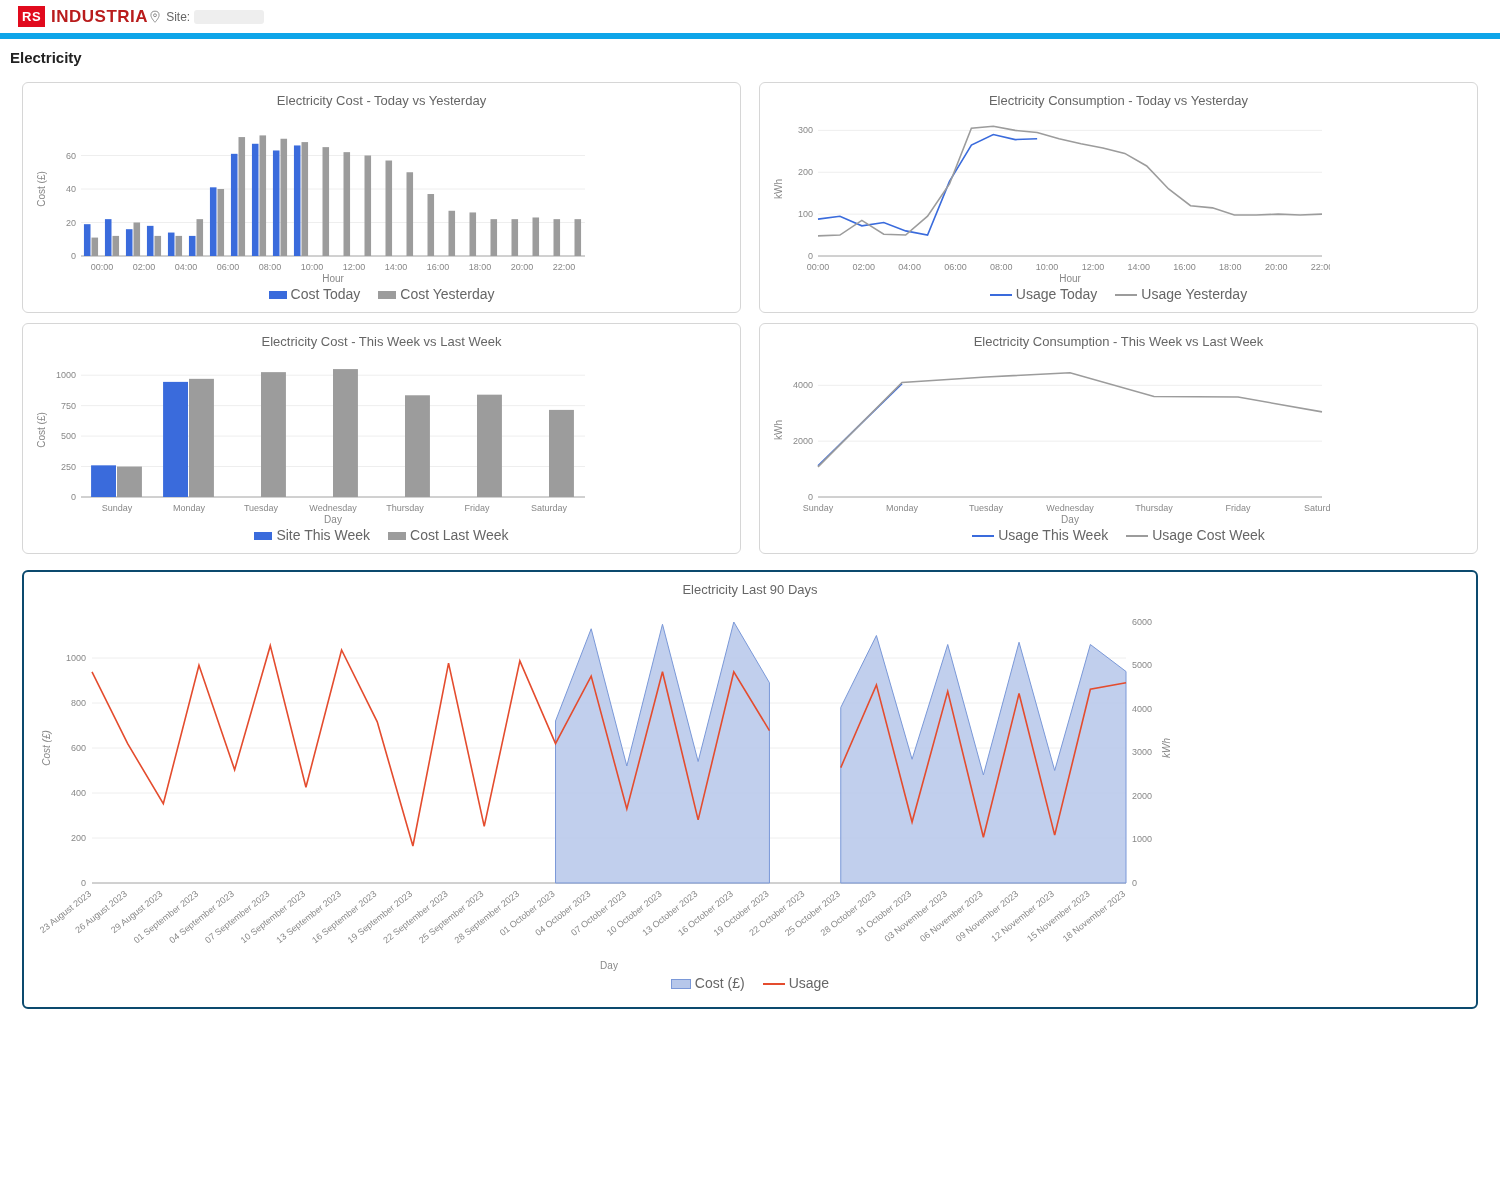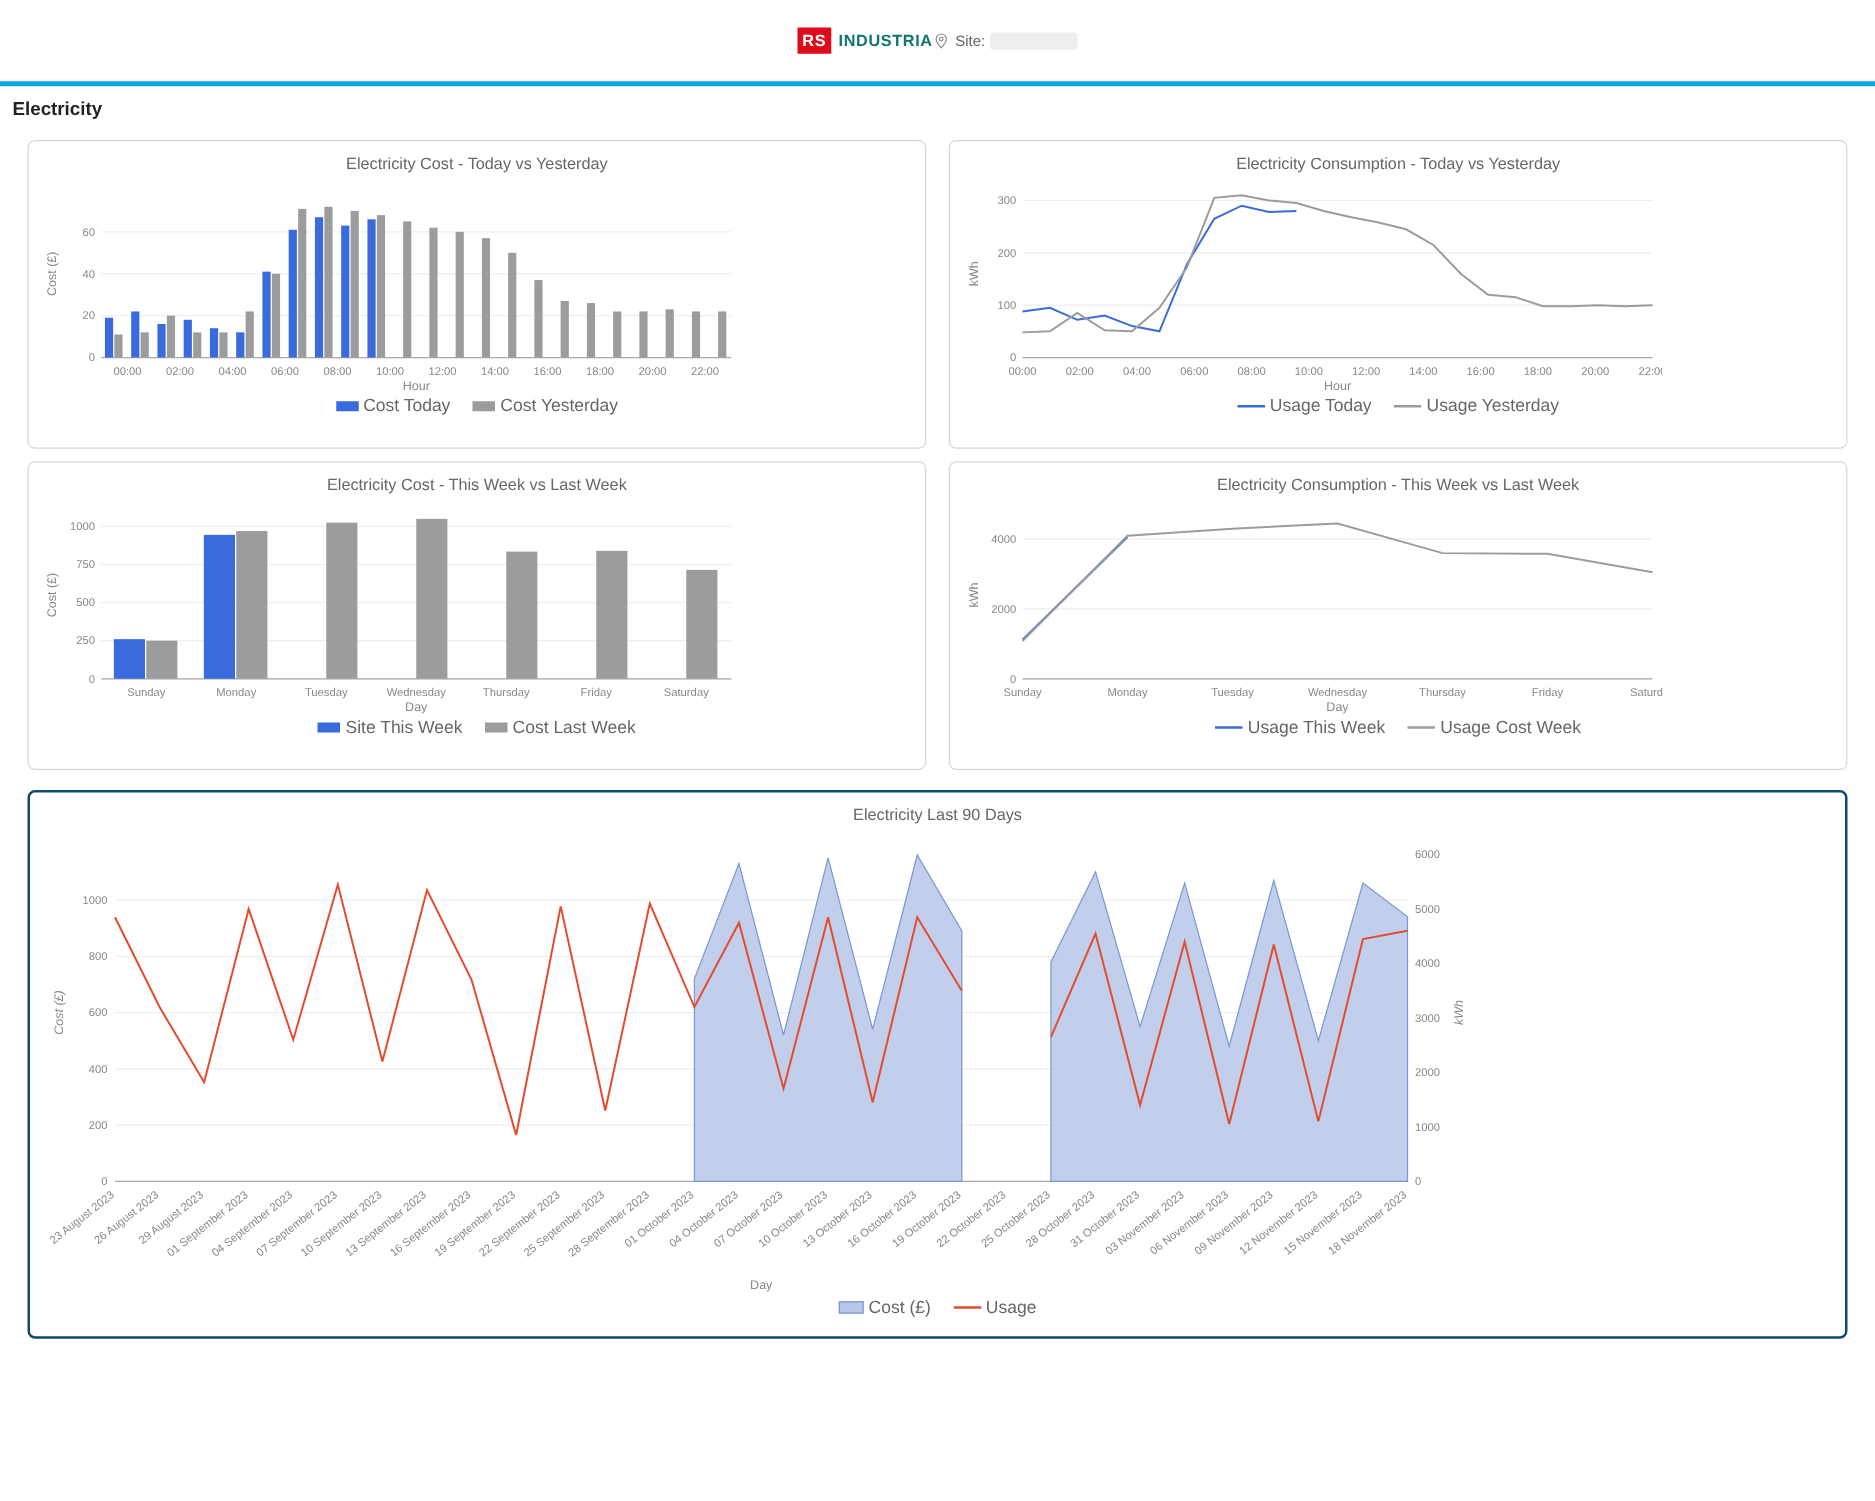--- a/index.html
+++ b/index.html
@@ -1,24 +1,24 @@
 <!DOCTYPE html>
 <html><head>
 <meta charset="utf-8">
 <style>
   html,body{margin:0;padding:0;font-family:Arial,Helvetica,sans-serif;background:#fff;color:#333;font-size:12px;}
-  .header{display:flex;align-items:center;justify-content:center;border-bottom:4px solid #0ea5e9;padding:22px 18px;}
+  .header{display:flex;align-items:center;justify-content:flex-start;border-bottom:6px solid #0ea5e9;padding:6px 18px;}
   .brand{display:flex;align-items:center;gap:6px;}
   .rs-box{background:#e10a1d;color:#fff;font-weight:bold;padding:3px 4px;font-size:13px;letter-spacing:.5px;}
-  .brand-word{color:#0f766e;font-weight:bold;font-size:13px;letter-spacing:.5px;}
+  .brand-word{color:#b91c1c;font-weight:bold;font-size:17px;letter-spacing:.5px;}
   .site{display:flex;align-items:center;gap:4px;color:#666;font-size:12px;}
   .site-redact{background:#eee;border-radius:3px;width:70px;height:14px;display:inline-block;}
   h2.page-title{margin:10px 10px 6px;color:#222;font-size:15px;}
   .grid2{display:grid;grid-template-columns:1fr 1fr;gap:18px;padding:0 22px;}
-  .card{border:1px solid #d6d6d6;border-radius:6px;padding:6px 10px 26px;margin-top:10px;}
+  .card{border:1px solid #d6d6d6;border-radius:6px;padding:6px 10px 10px;margin-top:10px;}
   .card-full{margin:16px 22px 22px;border:2px solid #0c4a6e;border-radius:6px;padding:6px 10px 16px;}
   .ctitle{text-align:center;color:#666;margin:4px 0 6px;font-size:13px;}
   .axis-lbl{fill:#888;font-size:10px;}
   .tick{fill:#888;font-size:9px;}
   .legend{display:flex;justify-content:center;gap:18px;margin-top:2px;font-size:14px;color:#666;}
   .sw{display:inline-block;width:18px;height:8px;margin-right:4px;vertical-align:middle;}
   .sw-line{display:inline-block;width:22px;height:2px;margin-right:4px;vertical-align:middle;}
   svg{display:block;}
   .grid-line{stroke:#eee;stroke-width:1;}
   .axis-line{stroke:#aaa;stroke-width:1;}

